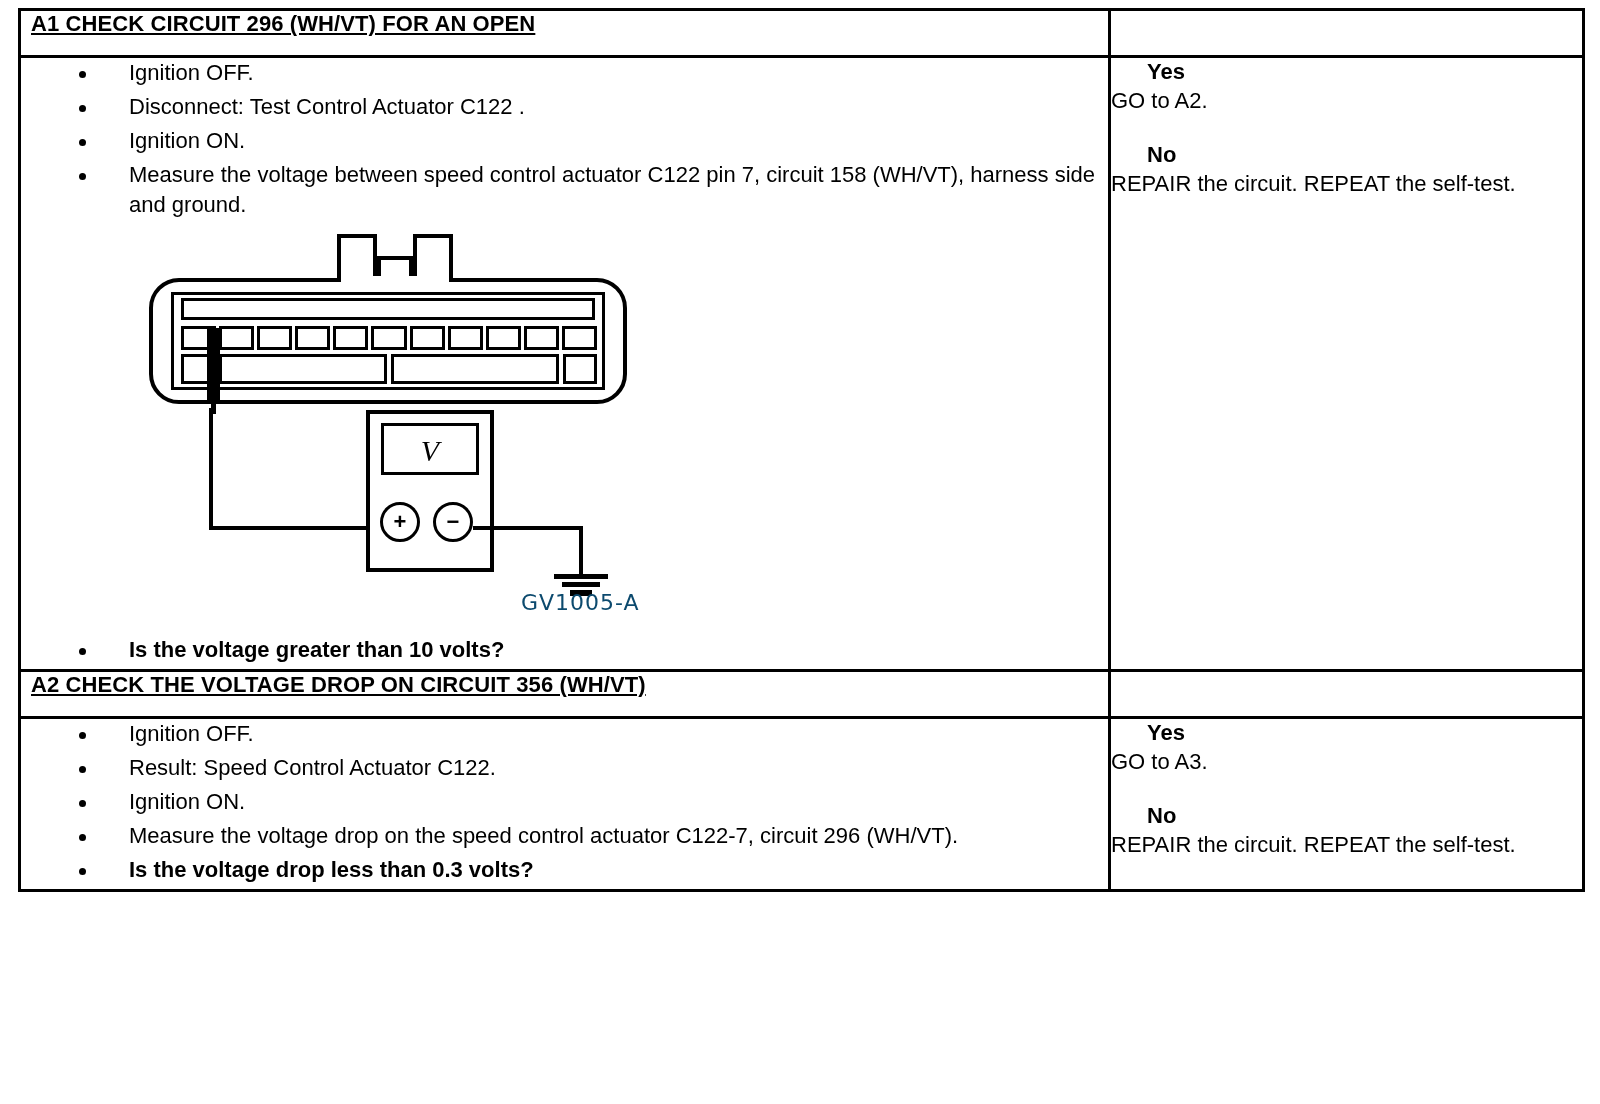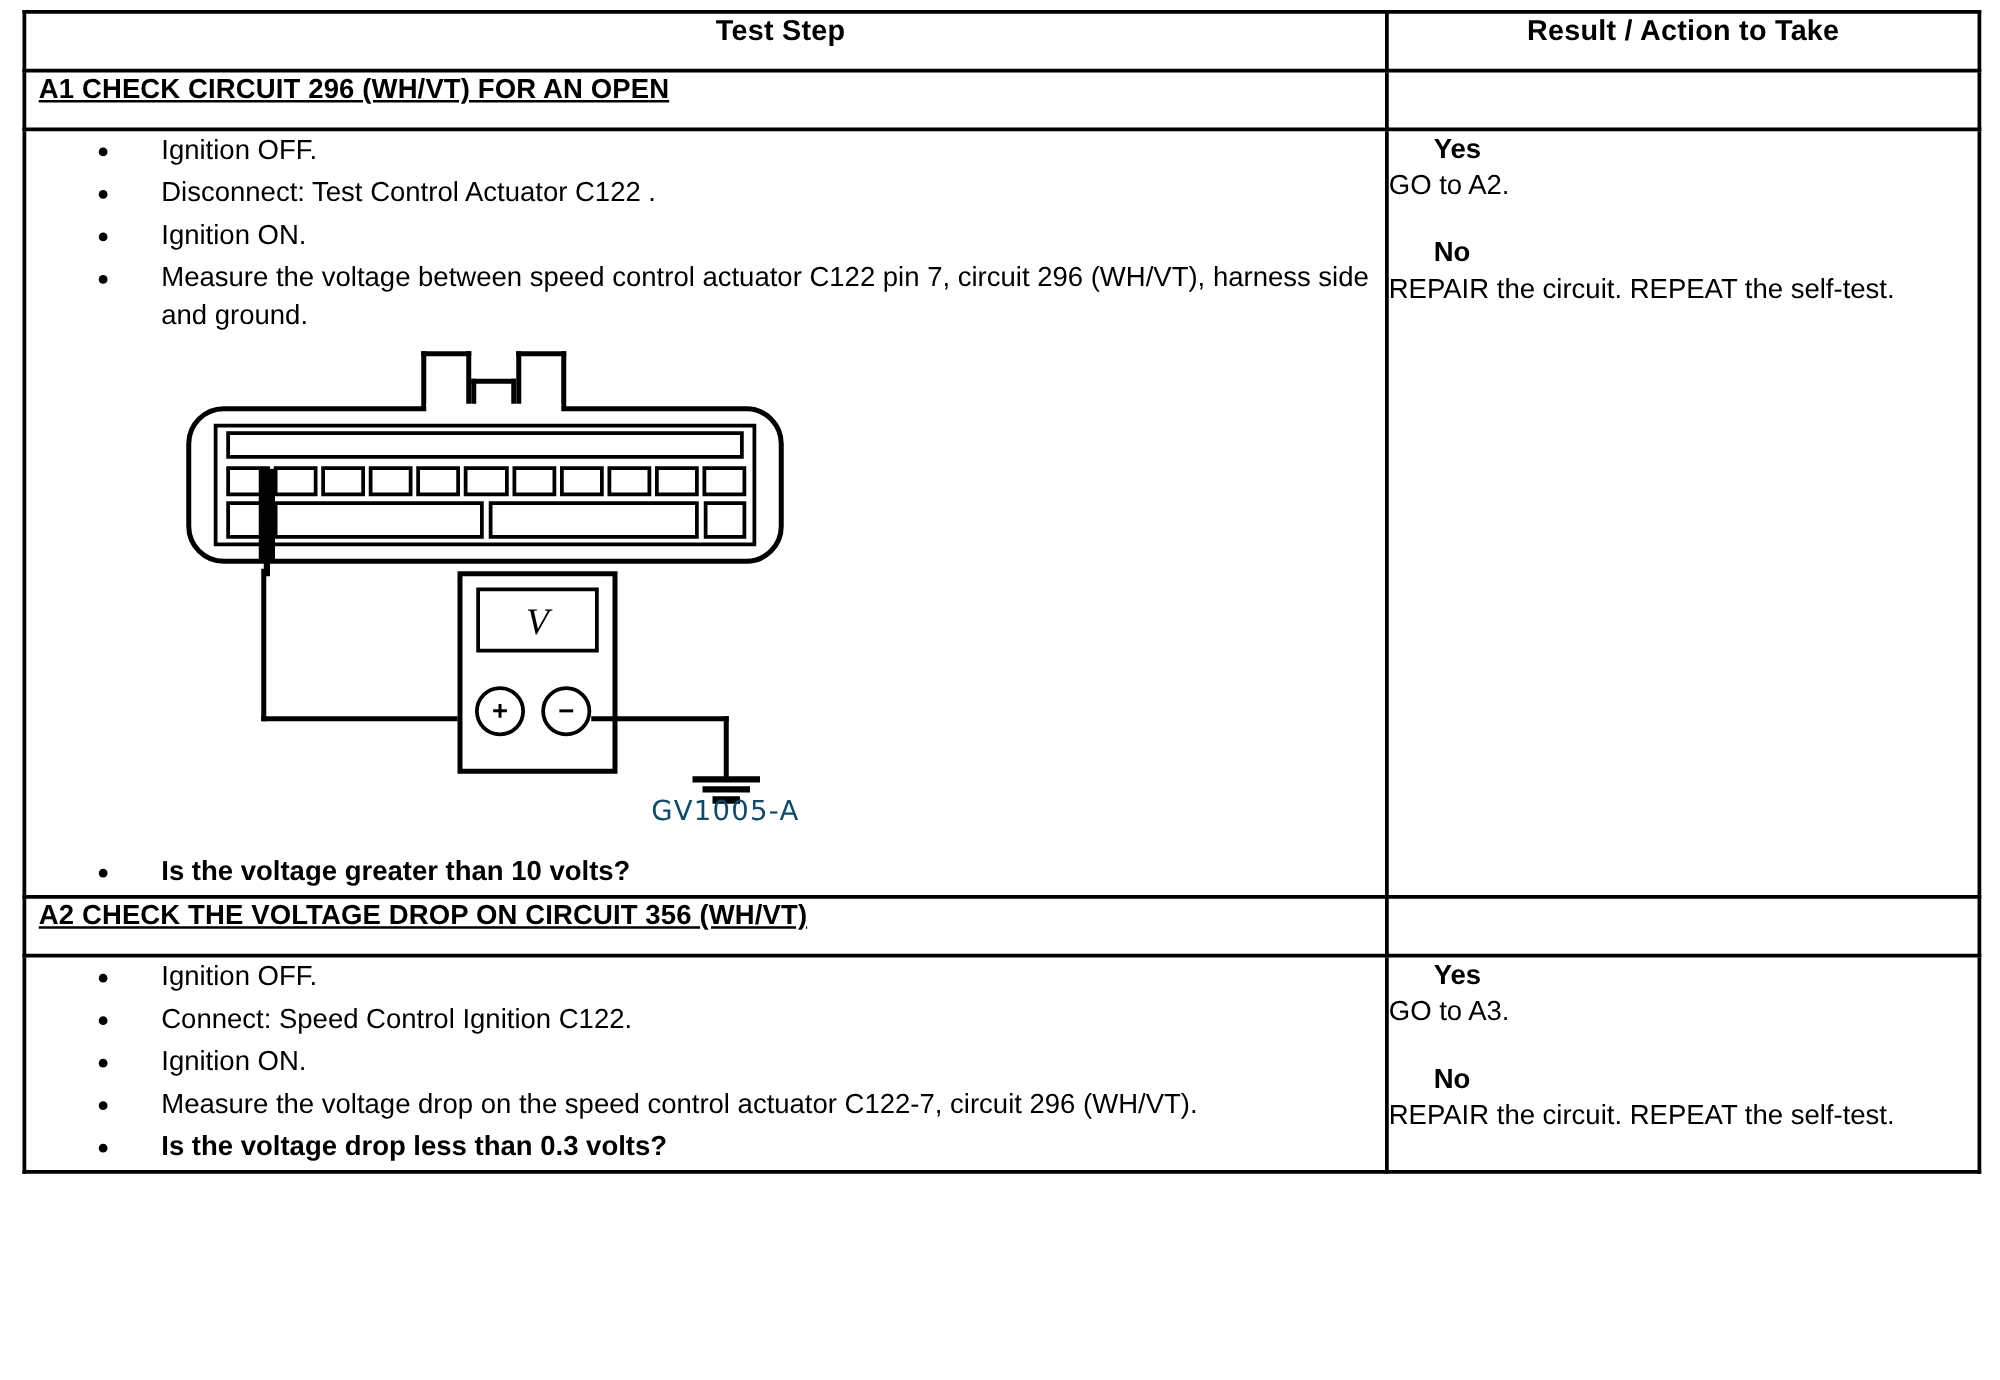--- a/index.html
+++ b/index.html
@@ -318,44 +318,36 @@
 
 <div id="page">
 
   <table class="tbl">
     <colgroup>
       <col class="c-left">
       <col class="c-right">
     </colgroup>
     <tbody>
 
-      <tr>
-        <th class="hdr-cell hdr-left">
-          <span class="hdr-text">Test Step</span>
-        </th>
-        <th class="hdr-cell">
-          <span class="hdr-text">Result / Action to Take</span>
-        </th>
-      </tr>
 
       <tr>
         <td class="step-title-cell">
           <div class="step-title">A1 CHECK CIRCUIT 296 (WH/VT) FOR AN OPEN</div>
         </td>
         <td class="step-title-cell blank-cell"></td>
       </tr>
 
       <tr>
         <td class="body-left">
 
           <ul class="steps">
             <li>Ignition OFF.</li>
             <li>Disconnect: Test Control Actuator C122 .</li>
             <li>Ignition ON.</li>
-            <li>Measure the voltage between speed control actuator C122 pin 7, circuit 296 (WH/VT), harness side and ground.</li>
+            <li>Measure the voltage between speed control actuator C122 pin 7, circuit 158 (WH/VT), harness side and ground.</li>
           </ul>
 
           <div class="figure">
 
             <div class="latch">
               <div class="latch-l"></div>
               <div class="latch-mid"></div>
               <div class="latch-r"></div>
             </div>
 
@@ -427,21 +419,21 @@
         <td class="step-title-cell">
           <div class="step-title">A2 CHECK THE VOLTAGE DROP ON CIRCUIT 356 (WH/VT)</div>
         </td>
         <td class="step-title-cell blank-cell"></td>
       </tr>
 
       <tr>
         <td class="body-left">
           <ul class="steps">
             <li>Ignition OFF.</li>
-            <li>Connect: Speed Control Ignition C122.</li>
+            <li>Result: Speed Control Actuator C122.</li>
             <li>Ignition ON.</li>
             <li>Measure the voltage drop on the speed control actuator C122-7, circuit 296 (WH/VT).</li>
             <li class="q">Is the voltage drop less than 0.3 volts?</li>
           </ul>
         </td>
 
         <td class="body-right">
           <div class="res-head">Yes</div>
           <div class="res-body">GO to A3.</div>
           <div class="res-gap"></div>

